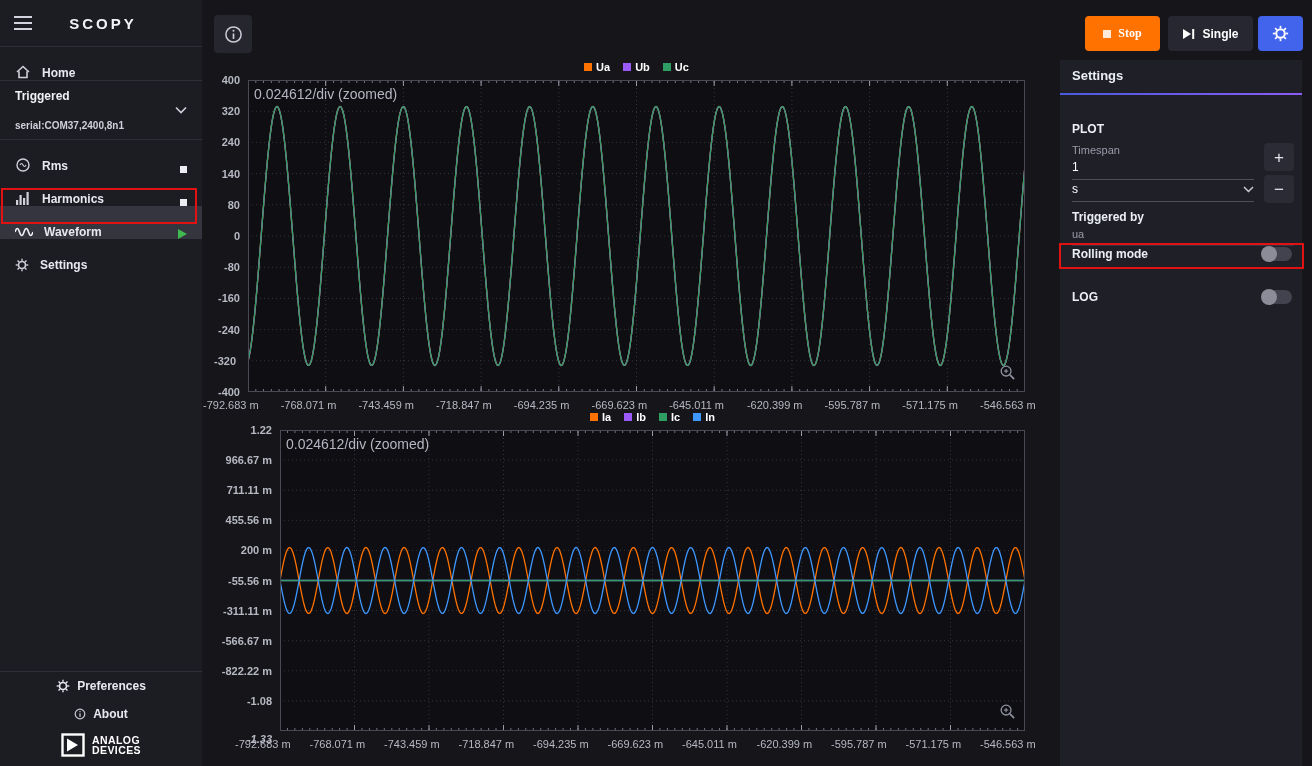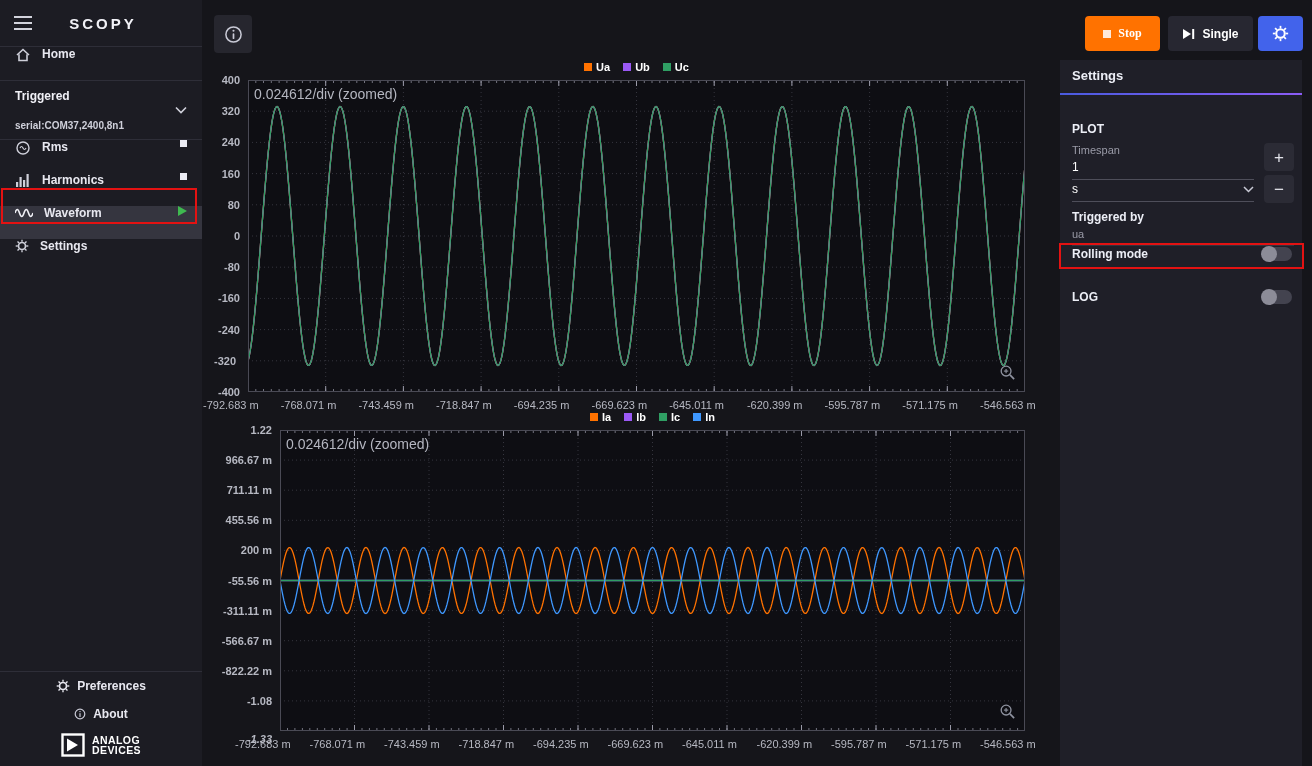--- a/index.html
+++ b/index.html
@@ -6,21 +6,21 @@
   html,body{background:#101014}
   body{font-family:"Liberation Sans",sans-serif}
   .app{position:relative;width:1312px;height:766px;background:#15151a;overflow:hidden;color:#fff}
 
   
   .sidebar{position:absolute;left:0;top:0;width:202px;height:766px;background:#1c1c23}
   .sb-header{height:46px;display:flex;align-items:center;padding:0 14px}
   .hamburger{display:inline-flex;cursor:pointer}
   .logo{flex:1;text-align:center;font-weight:bold;letter-spacing:3px;font-size:15px;color:#f2f2f7;margin-right:14px}
   .sb-divider{height:1px;background:#2e2e38}
-  .sb-row{display:flex;align-items:flex-start;gap:11px;height:33px;padding:0 15px;cursor:pointer}
+  .sb-row{display:flex;align-items:flex-end;gap:11px;height:33px;padding:0 15px;cursor:pointer}
   .sb-row .sb-label{font-size:12px;font-weight:bold;color:#e8e8f0}
   .sb-row.active{background:#35353f}
   .sb-right{margin-left:auto;display:inline-flex;align-items:center}
   .stop-square{width:7px;height:7px;background:#ececf4}
   .play-tri{width:0;height:0;border-left:9px solid #3fb950;border-top:5px solid transparent;border-bottom:5px solid transparent}
   .sb-plugin{display:flex;align-items:center;padding:8px 15px;cursor:pointer}
   .sb-plugin-name{font-size:12px;font-weight:bold;color:#f0f0f6}
   .sb-plugin-serial{font-size:10px;font-weight:bold;color:#cfd0da;margin-top:17px}
   .sb-bottom{position:absolute;left:0;bottom:0;width:202px;padding-bottom:4px}
   .sb-saveload{display:flex;justify-content:space-around;align-items:center;height:32px;padding:0 8px}
@@ -268,21 +268,21 @@
           <span>Ub</span>
         </span>
         <span class="legend-item">
           <span class="swatch" style="background: rgb(47, 158, 99);"></span>
           <span>Uc</span>
         </span>
       </div>
       <span class="ytick" style="top: -6px; width: 30px;">400</span>
       <span class="ytick" style="top: 25.2px; width: 30px;">320</span>
       <span class="ytick" style="top: 56.4px; width: 30px;">240</span>
-      <span class="ytick" style="top: 87.6px; width: 30px;">160</span>
+      <span class="ytick" style="top: 87.6px; width: 30px;">140</span>
       <span class="ytick" style="top: 118.8px; width: 30px;">80</span>
       <span class="ytick" style="top: 150px; width: 30px;">0</span>
       <span class="ytick" style="top: 181.2px; width: 30px;">-80</span>
       <span class="ytick" style="top: 212.4px; width: 30px;">-160</span>
       <span class="ytick" style="top: 243.6px; width: 30px;">-240</span>
       <span class="ytick" style="top: 274.8px; width: 30px; text-align: center;">-320</span>
       <span class="ytick" style="top: 306px; width: 30px;">-400</span>
       <span class="xtick" style="left: -7px; top: 319px;">-792.683 m</span>
       <span class="xtick" style="left: 70.7px; top: 319px;">-768.071 m</span>
       <span class="xtick" style="left: 148.4px; top: 319px;">-743.459 m</span>

